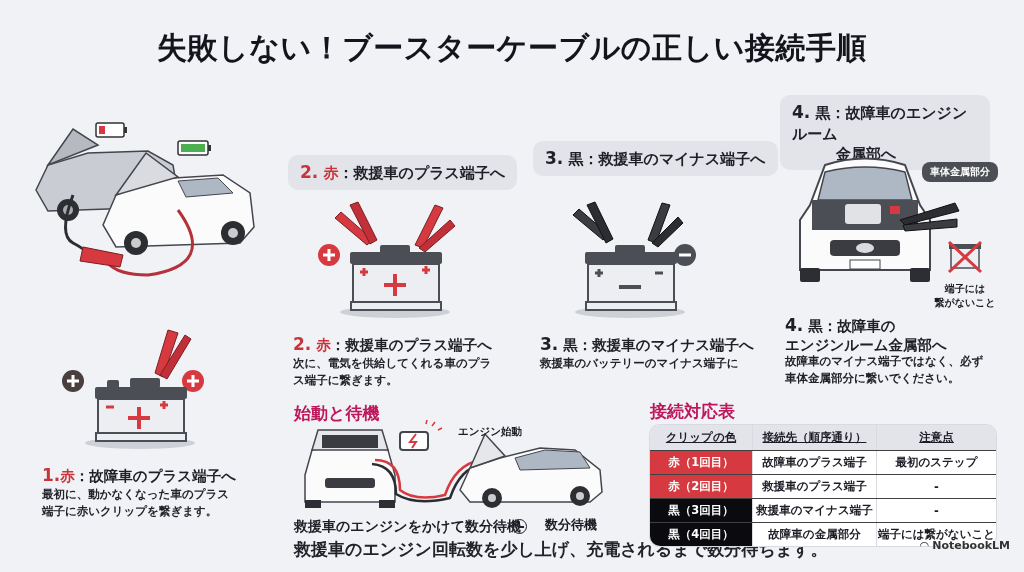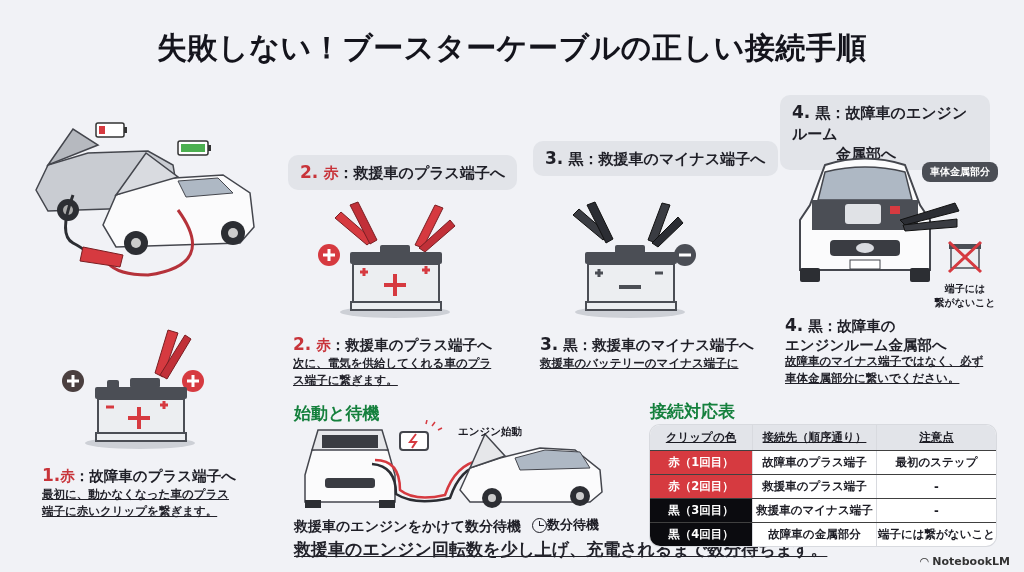--- a/index.html
+++ b/index.html
@@ -17,39 +17,39 @@
   }
   .abs { position: absolute; }
   .pill {
     position: absolute; background: #e2e4e9; border-radius: 10px;
     font-weight: bold; font-size: 15px; color: #1f1f27;
     padding: 6px 12px; line-height: 1.35;
   }
   .num { font-size: 17px; font-weight: bold; }
   .red { color: #c8343a; }
   .step-head { position: absolute; font-weight: bold; font-size: 14.5px; line-height: 1.3; color: #1f1f27; }
-  .step-desc { position: absolute; font-size: 11.5px; line-height: 1.5; color: #22222a; font-weight: bold; text-decoration: underline; }
-  .section-title { position: absolute; font-weight: bold; font-size: 17px; color: #15803d; }
+  .step-desc { position: absolute; font-size: 11.5px; line-height: 1.5; color: #22222a; font-weight: bold; }
+  .section-title { position: absolute; font-weight: bold; font-size: 17px; color: #be185d; }
 
   
   .tbl {
     position: absolute; left: 650px; top: 425px; width: 346px;
     border-radius: 10px; overflow: hidden; background: #fff;
     box-shadow: 0 0 0 1px #d8dadf;
     font-size: 11.5px; font-weight: bold;
   }
   .tr { display: flex; height: 24px; border-top: 1px solid #404040; }
   .tr:first-child { border-top: none; background: #e2e4e9; height: 25px; text-decoration: underline; }
   .td { display: flex; align-items: center; justify-content: center; border-left: 1px solid #d8dadf; }
   .td:first-child { border-left: none; }
   .c1 { width: 102px; } .c2 { width: 124px; } .c3 { width: 120px; }
   .cell-red { background: #d63a40; color: #fff; }
   .cell-black { background: #0b0b0f; color: #fff; }
 
-  .brand { position: absolute; right: 14px; bottom: 4px; font-size: 11px; color: #333; font-weight: bold; }
+  .brand { position: absolute; right: 14px; bottom: 20px; font-size: 11px; color: #333; font-weight: bold; }
   svg { display: block; }
 </style>
 </head>
 <body>
 
 <div class="title">失敗しない！ブースターケーブルの正しい接続手順</div>
 
 <div class="abs" style="left:28px;top:115px;width:240px;height:170px;">
   <svg width="240" height="170" viewBox="0 0 240 170">
 
@@ -243,21 +243,21 @@
     <path d="M170 48 L185 14 L205 36 Z" fill="#e6e7ea" stroke="#44464d" stroke-width="1.5"></path>
     <path d="M215 38 L245 30 L280 32 L290 48 L220 50 Z" fill="#aeb8c4" stroke="#44464d" stroke-width="1"></path>
     <circle cx="192" cy="78" r="10" fill="#2c2e33"></circle>
       <circle cx="192" cy="78" r="4" fill="#ccc"></circle>
     <circle cx="280" cy="76" r="10" fill="#2c2e33"></circle>
       <circle cx="280" cy="76" r="4" fill="#ccc"></circle>
   </svg>
 </div>
 <div class="abs" style="left:458px;top:425px;font-size:10.5px;font-weight:bold;">エンジン始動</div>
 <div class="step-head" style="left:294px;top:517px;font-size:14px;">救援車のエンジンをかけて数分待機</div>
-<div class="abs" style="left:532px;top:516px;display:flex;align-items:center;gap:0;font-size:13px;font-weight:bold;">
+<div class="abs" style="left:512px;top:516px;display:flex;align-items:flex-end;gap:18px;font-size:13px;font-weight:bold;">
   <span style="display:inline-block;width:15px;height:15px;border:1.5px solid #1f1f27;border-radius:50%;position:relative;">
     <span style="position:absolute;left:5.5px;top:2px;width:1.5px;height:5px;background:#1f1f27;"></span>
     <span style="position:absolute;left:5.5px;top:6px;width:5px;height:1.5px;background:#1f1f27;"></span>
   </span>
   <span>数分待機</span>
 </div>
 <div class="step-desc" style="left:294px;top:537px;font-size:17px;">救援車のエンジン回転数を少し上げ、充電されるまで数分待ちます。</div>
 
 <div class="section-title" style="left:650px;top:400px;">接続対応表</div>
 <div class="tbl">

